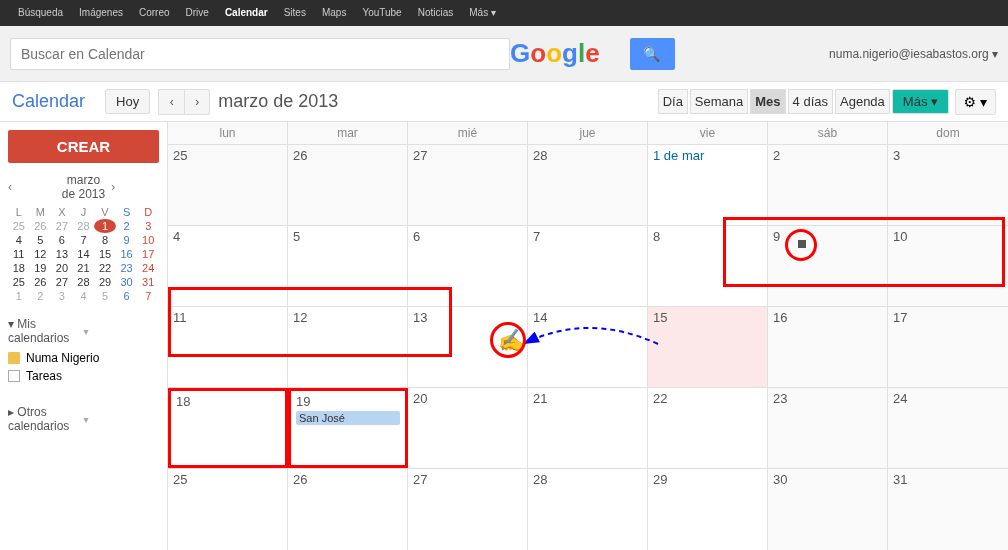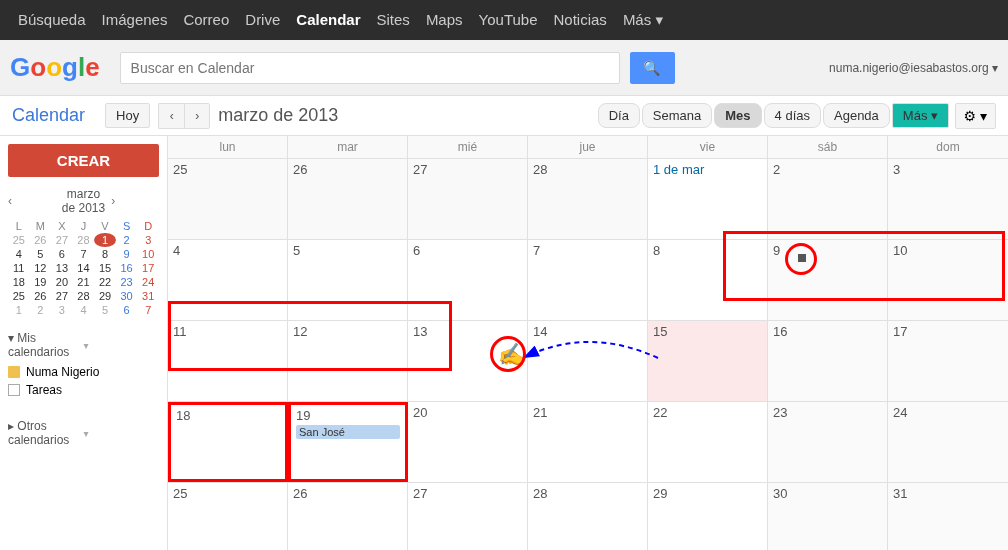--- a/index.html
+++ b/index.html
@@ -5,22 +5,22 @@
     * { margin: 0; padding: 0; box-sizing: border-box; }
     body { font-family: Arial, sans-serif; font-size: 13px; background: #fff; width: 1008px; height: 550px; overflow: hidden; }
 
     
     #top-nav {
       background: #2d2d2d;
       color: #ccc;
       display: flex;
       align-items: center;
       padding: 0 10px;
-      height: 40px;
-      font-size: 15px;
+      height: 26px;
+      font-size: 10px;
     }
     .nav-item {
       padding: 0 8px;
       cursor: pointer;
       color: #ccc;
       line-height: 26px;
     }
     .nav-item.active { color: #fff; font-weight: bold; }
     .nav-item.more::after { content: ' ▾'; }
 
@@ -126,25 +126,25 @@
       flex: 1;
     }
     #view-btns {
       display: flex;
       align-items: center;
       gap: 2px;
     }
     .view-btn {
       background: #f5f5f5;
       border: 1px solid #ddd;
-      padding: 4px 10px;
+      padding: 4px 4px;
       cursor: pointer;
       font-size: 13px;
       color: #333;
-      border-radius: 8px;
+      border-radius: 0;
     }
     .view-btn.active {
       background: #d9d9d9;
       font-weight: bold;
     }
     .view-btn-more {
       background: #14b8a6;
       border: 1px solid #ddd;
       padding: 4px 10px;
       cursor: pointer;
@@ -319,25 +319,25 @@
   <span class="nav-item">Drive</span>
   <span class="nav-item active">Calendar</span>
   <span class="nav-item">Sites</span>
   <span class="nav-item">Maps</span>
   <span class="nav-item">YouTube</span>
   <span class="nav-item">Noticias</span>
   <span class="nav-item more">Más</span>
 </div>
 
 <div id="search-bar">
+  <div id="search-input-wrapper">
+    <input type="text" placeholder="Buscar en Calendar" style="">
+  </div>
   <div id="google-logo">
     <span class="g-blue">G</span><span class="g-red">o</span><span class="g-yellow">o</span><span class="g-blue">g</span><span class="g-green">l</span><span class="g-red">e</span>
-  </div>
-  <div id="search-input-wrapper">
-    <input type="text" placeholder="Buscar en Calendar" style="">
   </div>
   <button id="search-btn">🔍</button>
   <div id="user-email">numa.nigerio@iesabastos.org ▾</div>
 </div>
 
 <div id="cal-toolbar">
   <div id="cal-title-left">Calendar</div>
   <button id="today-btn">Hoy</button>
   <div id="nav-arrows">
     <div class="arrow-btn">‹</div>

